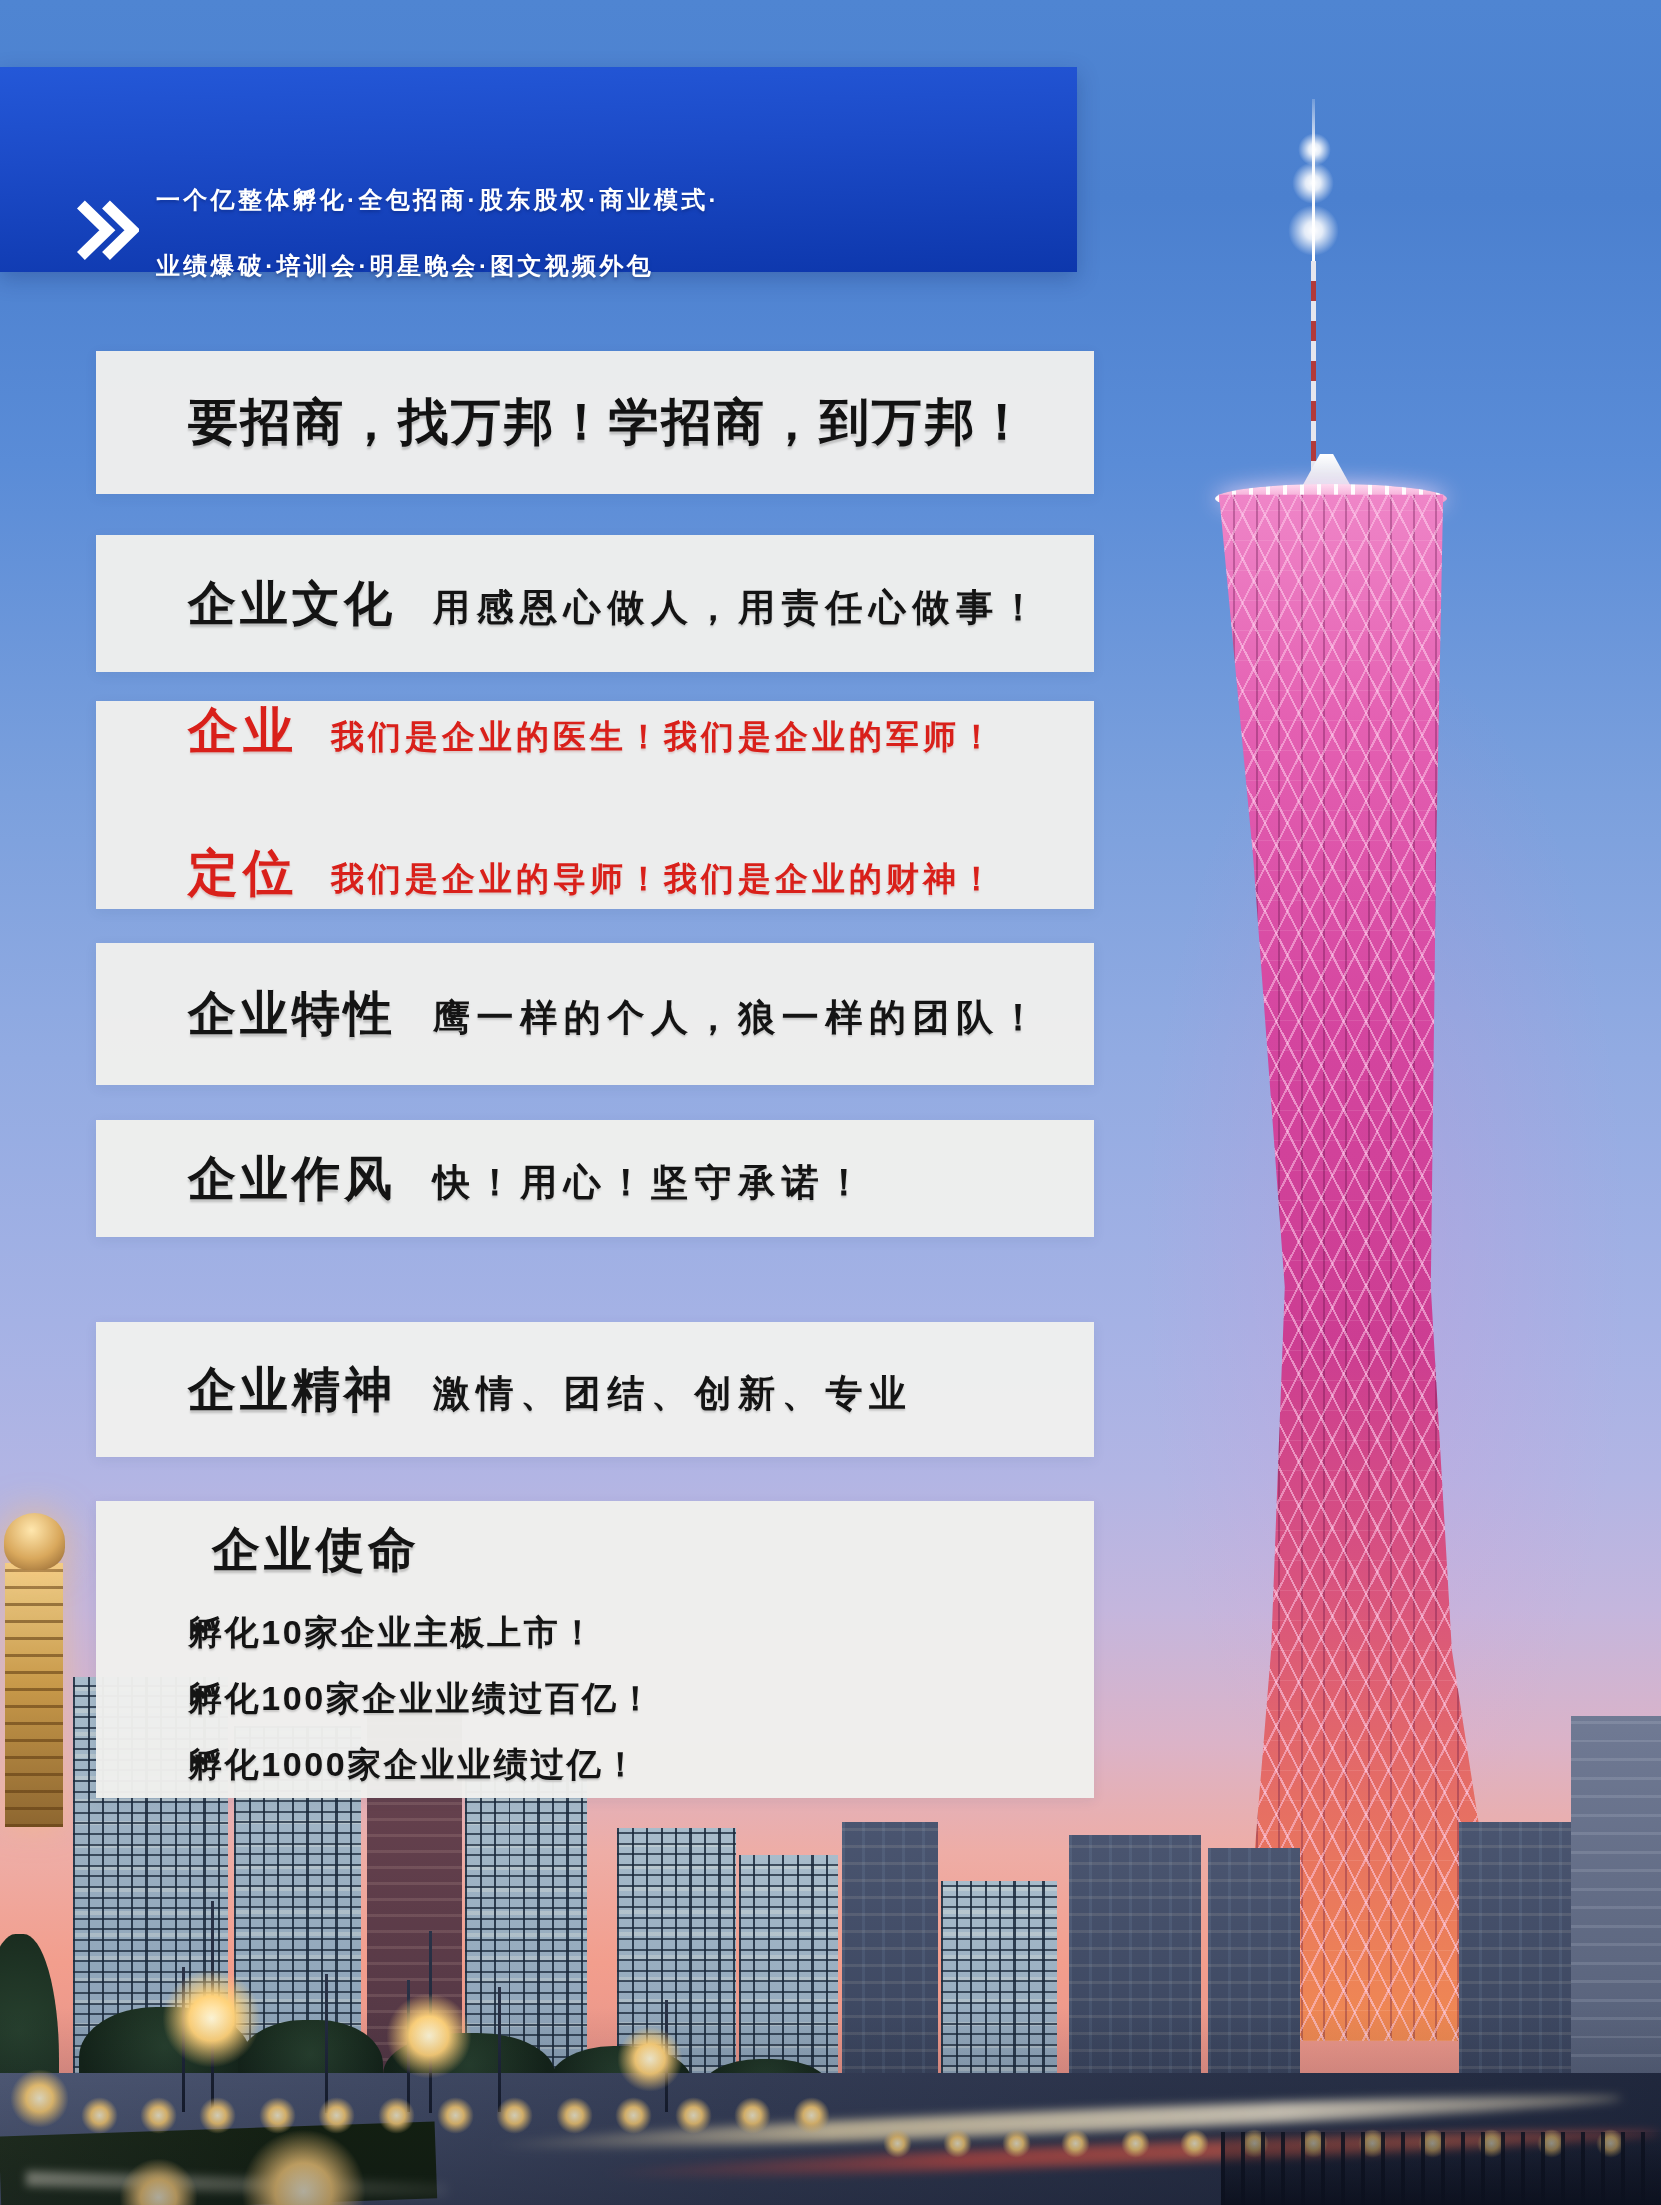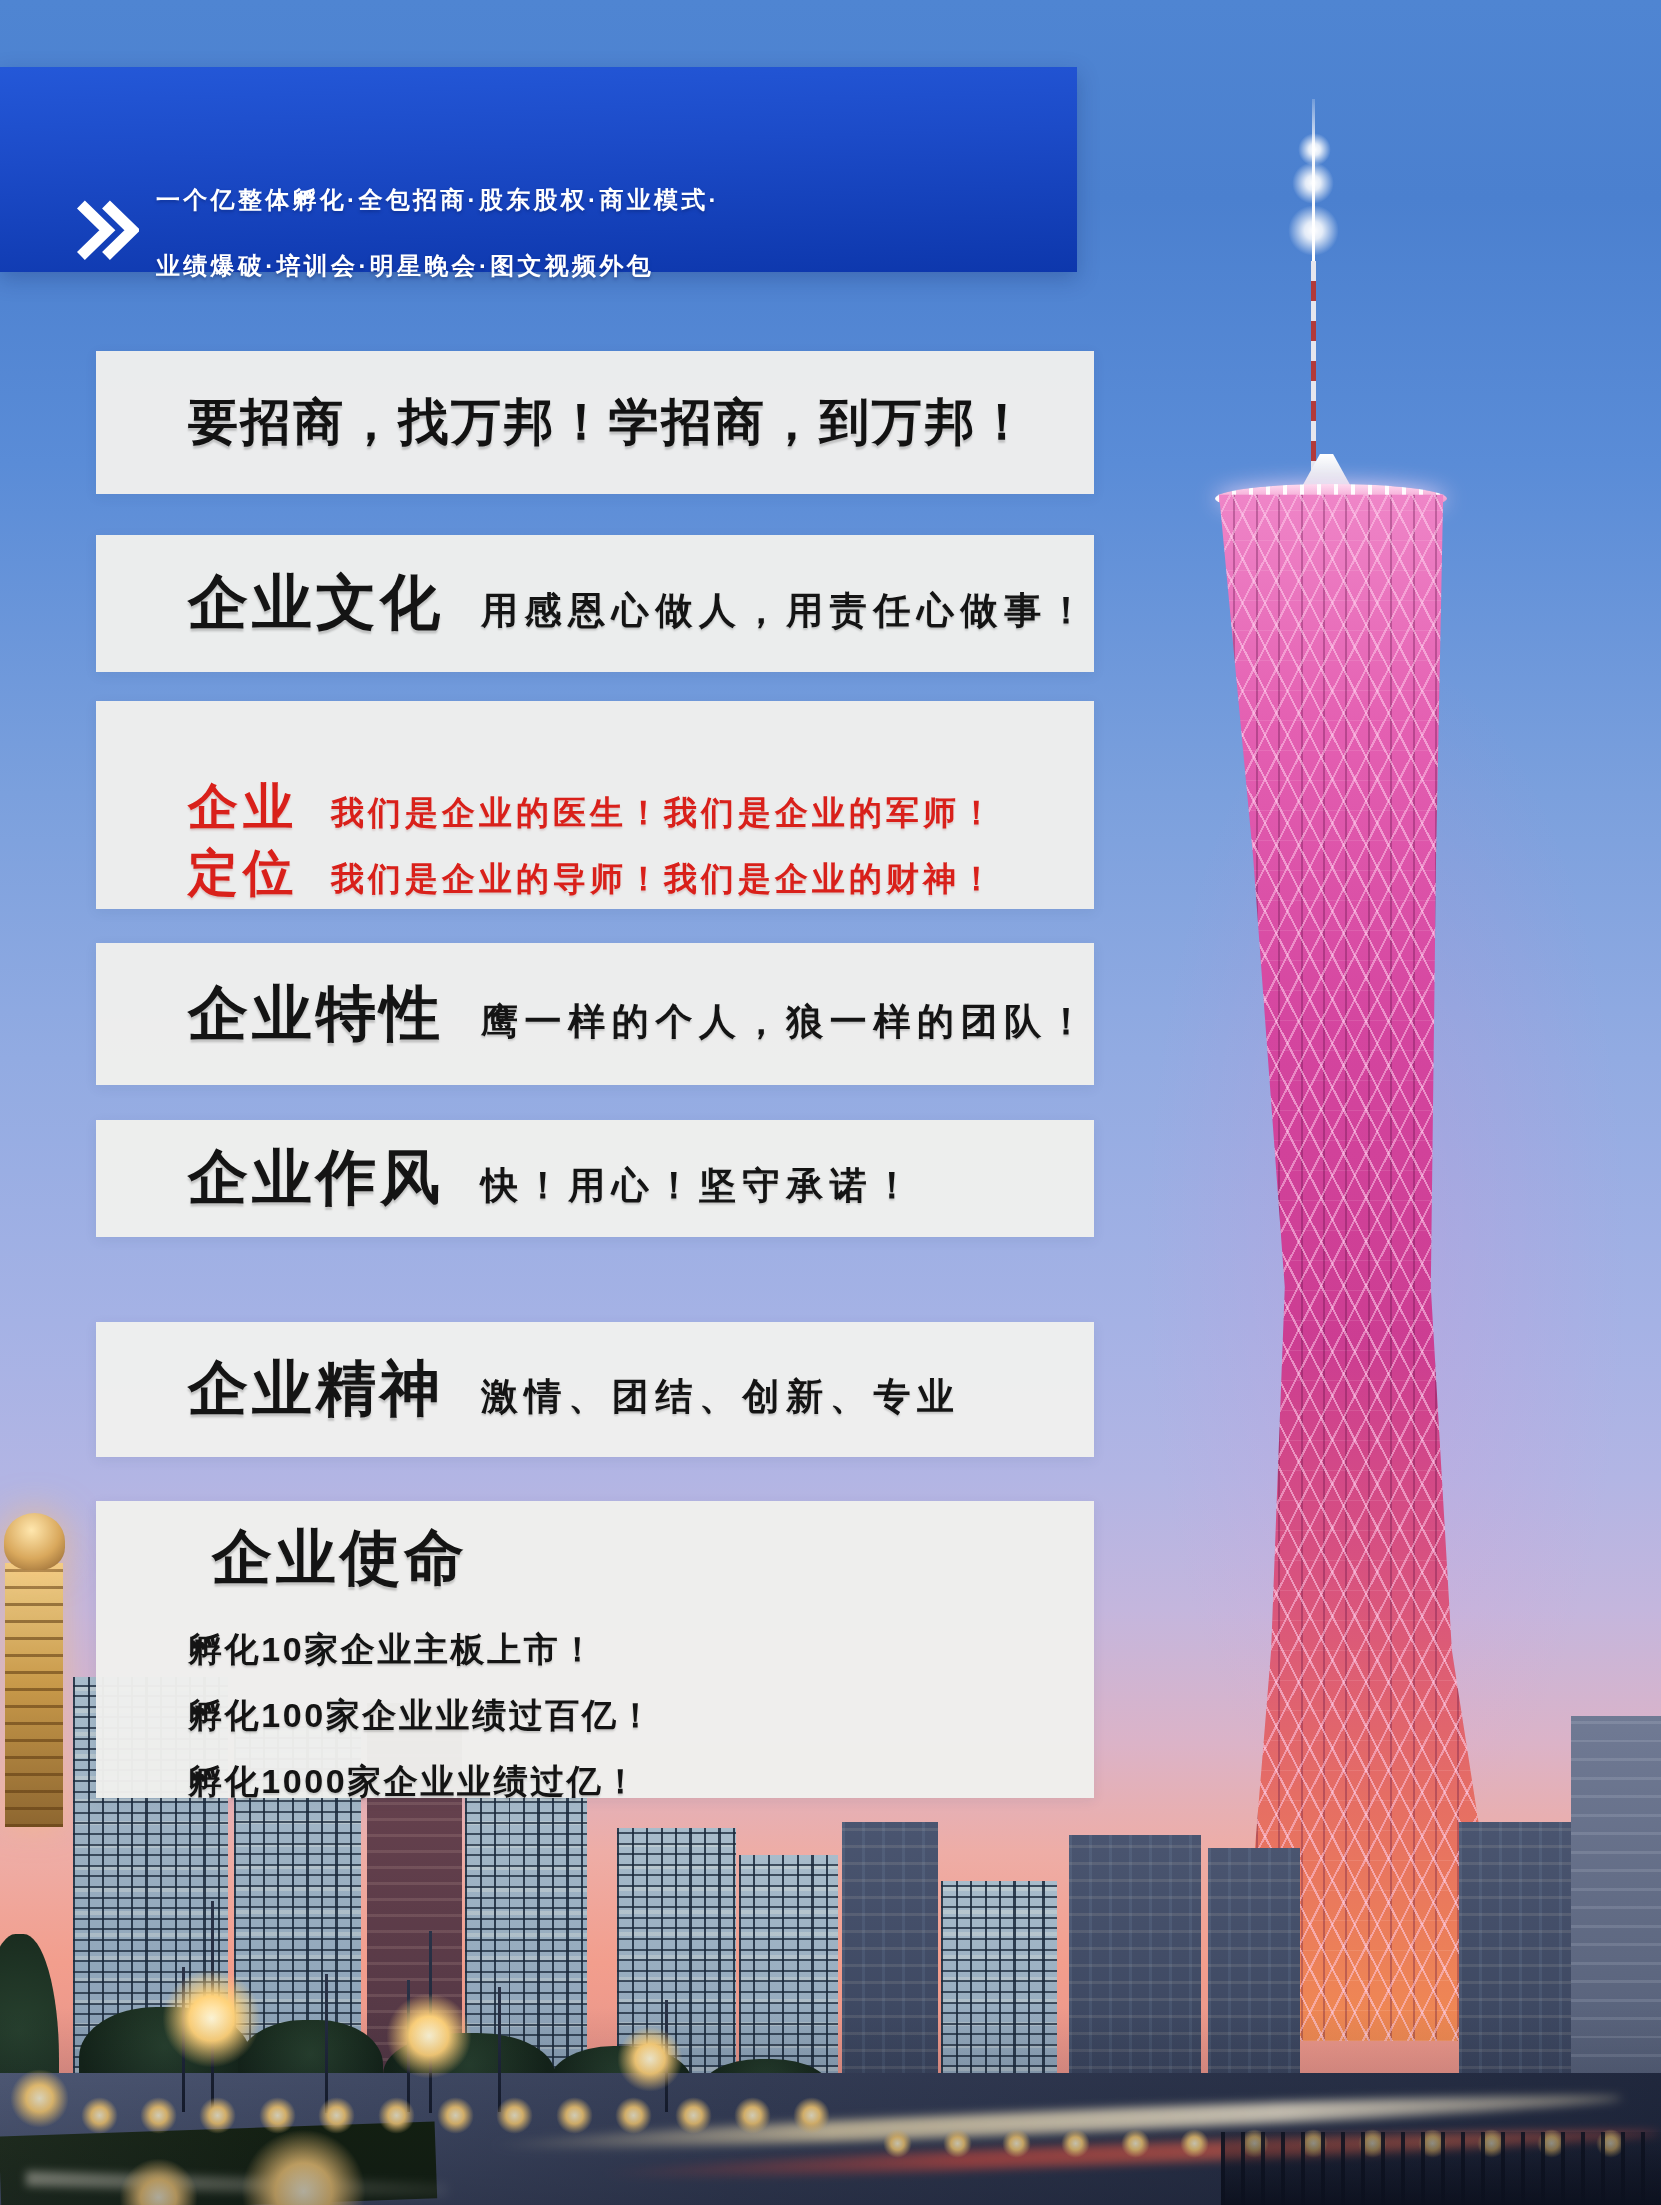--- a/index.html
+++ b/index.html
@@ -99,27 +99,27 @@
     box-shadow:0 6.6px 20px rgba(10,30,90,.25);}
   .banner-text{left:156px;top:100px;width:911px;color:#ffffff;font-weight:bold;
     font-size:24px;line-height:66px;letter-spacing:3.3px;
     text-shadow:0 2px 3.3px rgba(0,20,80,.35);white-space:nowrap;}
   .chevron{left:73px;top:132px;}
 
   
   .box{left:96px;width:998px;background:rgba(239,239,237,.97);
     display:flex;align-items:center;box-shadow:0 2.6px 12px rgba(30,50,90,.08);}
   .box .row{display:flex;align-items:baseline;padding-left:92px;white-space:nowrap;}
-  .title{font-size:60px;font-weight:bold;color:#141414;letter-spacing:4px;
+  .title{font-size:48px;font-weight:bold;color:#141414;letter-spacing:4px;
     text-shadow:0 2.6px 2px rgba(40,40,40,.22);}
   .subtitle{font-size:37px;font-weight:bold;color:#141414;letter-spacing:6.6px;
     margin-left:37px;text-shadow:0 2px 2px rgba(40,40,40,.2);}
   .box1-title{font-size:50px;font-weight:bold;color:#121212;letter-spacing:2.6px;
     text-shadow:0 2.6px 2px rgba(40,40,40,.22);}
-  .box-red{flex-direction:column;align-items:flex-start;justify-content:flex-end;}
+  .box-red{flex-direction:column;align-items:flex-start;justify-content:space-between;}
   .red-row{display:flex;align-items:baseline;padding-left:92px;white-space:nowrap;line-height:61px;}
   .red-title{font-size:50px;font-weight:bold;color:#d9201a;letter-spacing:5.3px;width:143px;
     text-shadow:0 2px 2px rgba(120,0,0,.18);}
   .red-line{font-size:33px;font-weight:bold;color:#d9201a;letter-spacing:4px;
     text-shadow:0 2px 2px rgba(120,0,0,.15);}
   .box-mission{flex-direction:column;align-items:flex-start;justify-content:flex-start;
     padding-top:17px;box-sizing:border-box;}
   .mission-title{padding-left:116px;}
   .mission-lines{padding-left:92px;margin-top:17px;}
   .mission-line{font-size:34px;font-weight:bold;color:#141414;letter-spacing:2.6px;

